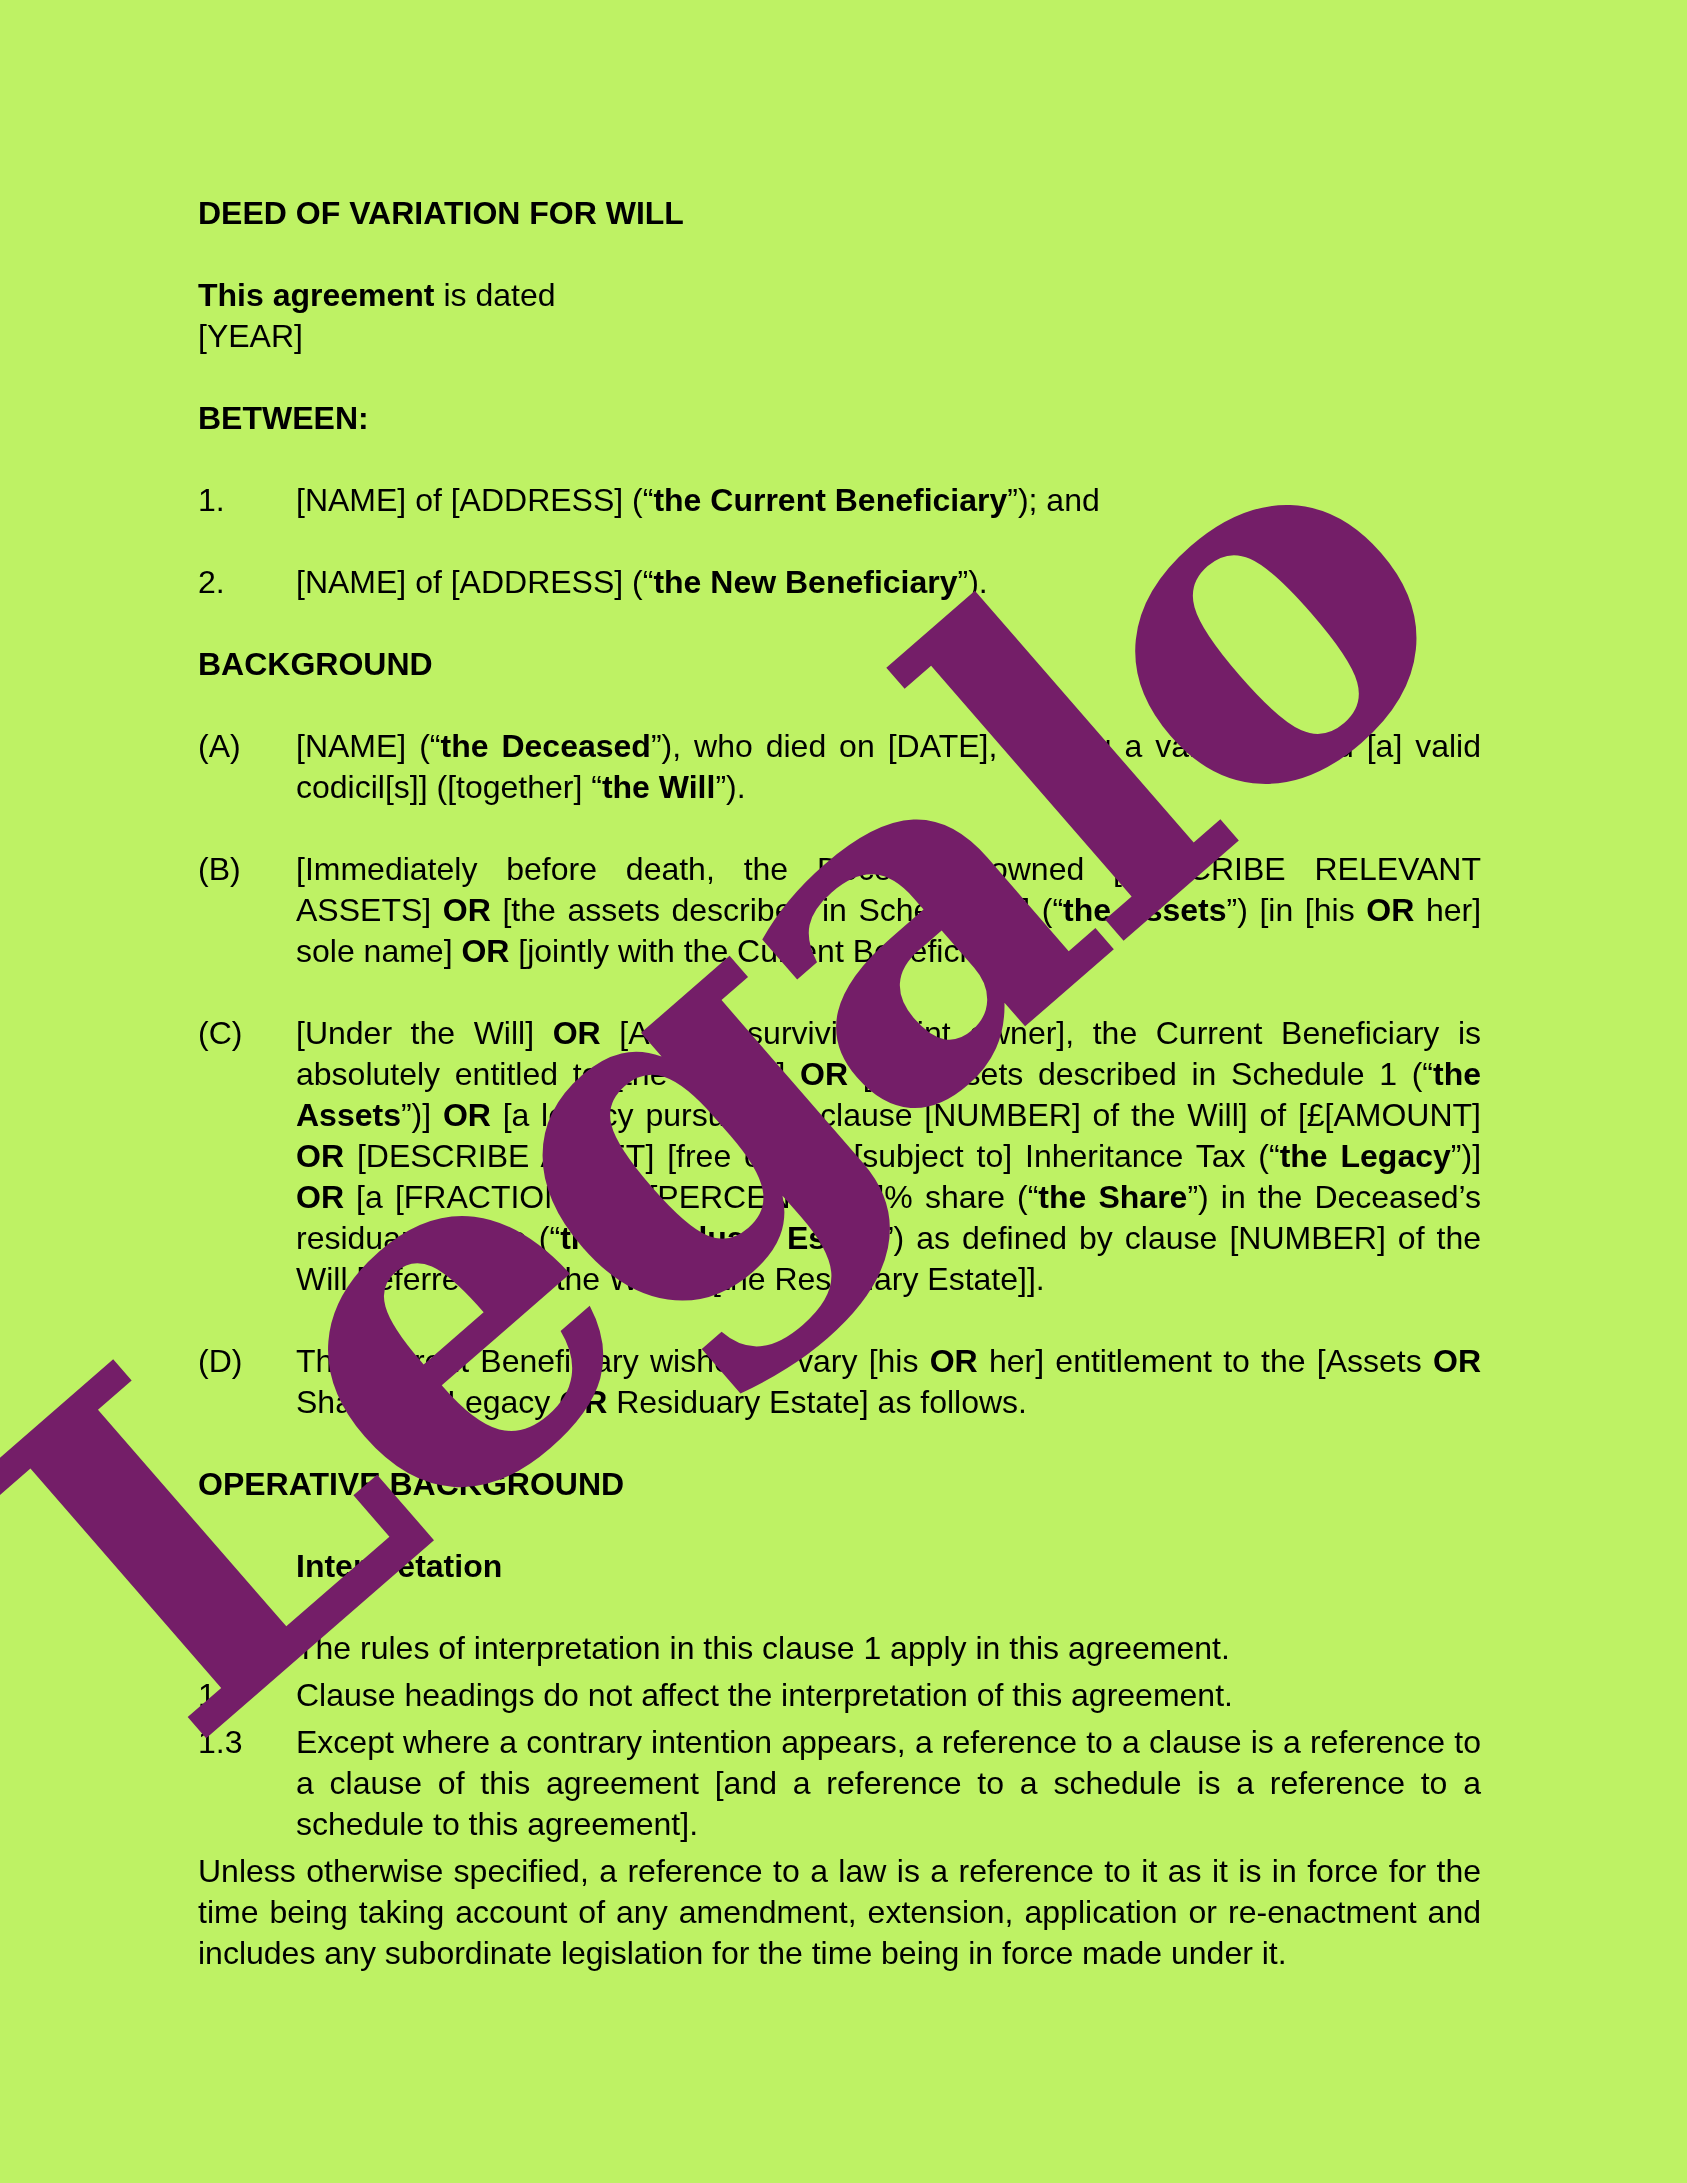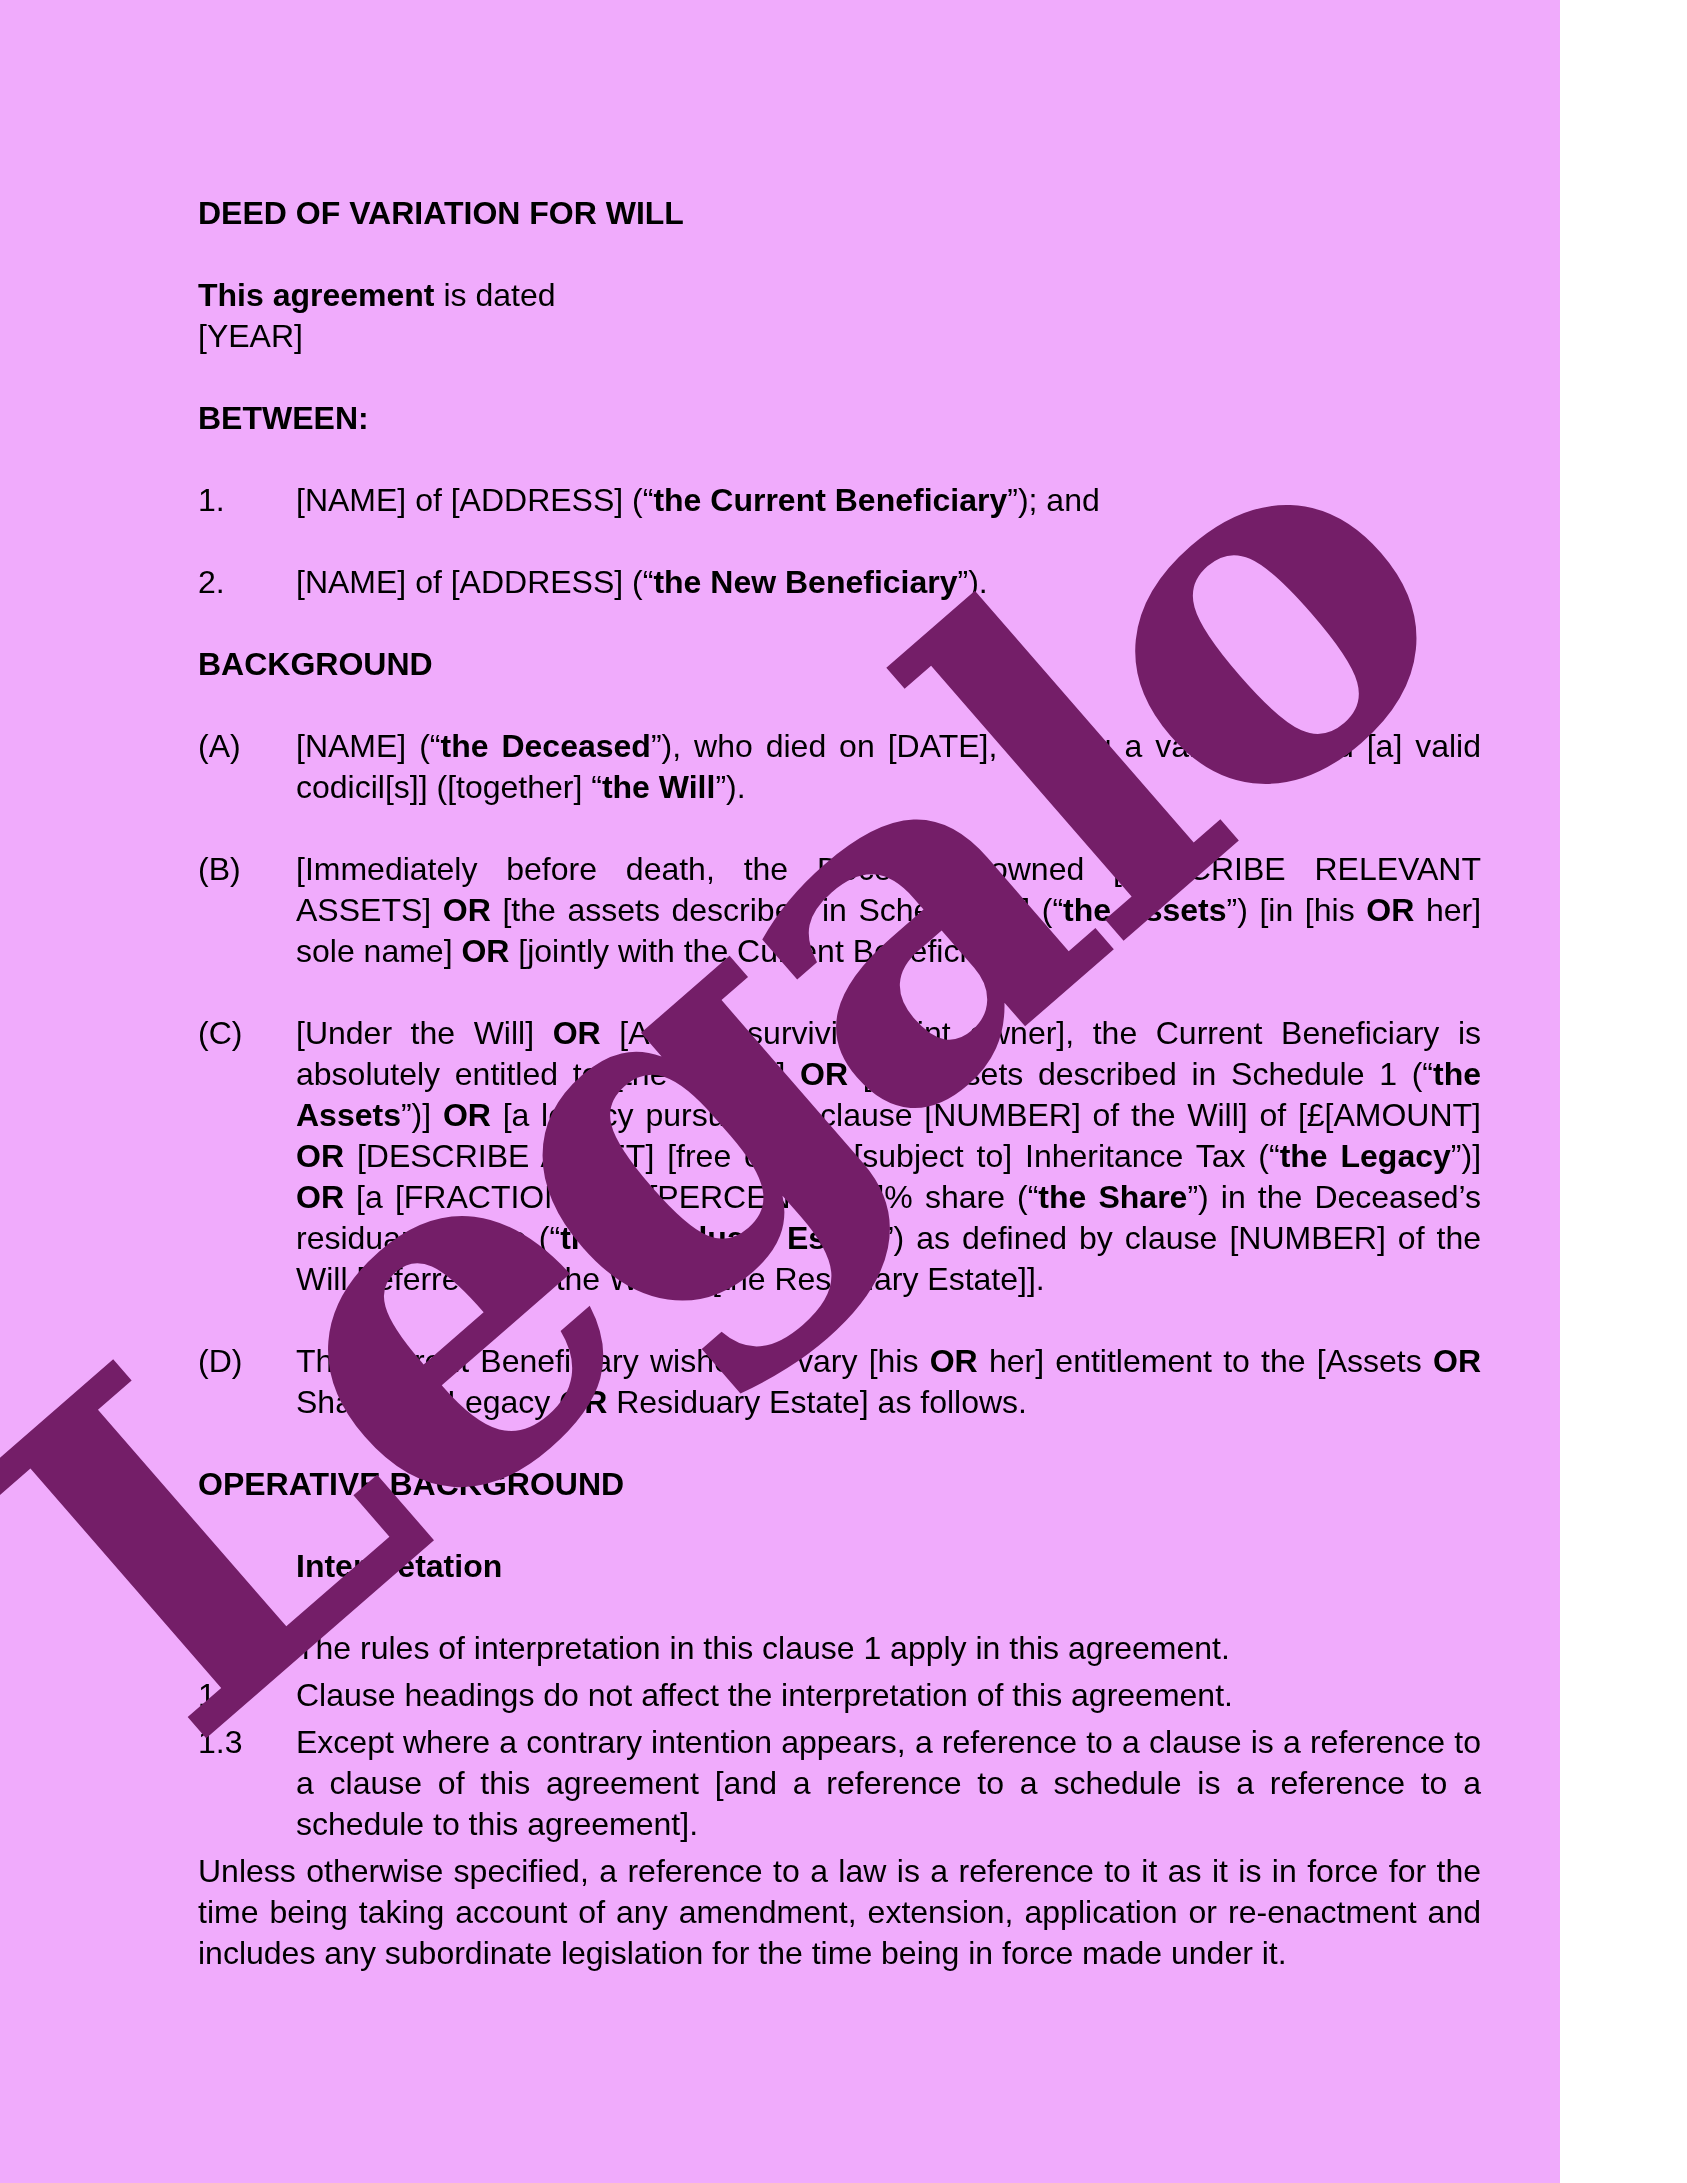--- a/index.html
+++ b/index.html
@@ -1,20 +1,20 @@
 <!DOCTYPE html>
 <html style="font-size:10.6px"><head>
 <meta charset="utf-8">
 <style>
   html,body { margin:0; padding:0; background:#ffffff; }
   .page {
     position:relative;
-    width:1560px;
+    width:1687px;
     height:2183px;
-    background:#f0abfc;
+    background:#bef264;
     overflow:hidden;
     font-family:"Liberation Sans","DejaVu Sans",sans-serif;
     font-size:32px;
     line-height:41px;
     color:#000000;
   }
   .content {
     position:absolute;
     left:198px;
     top:193px;

